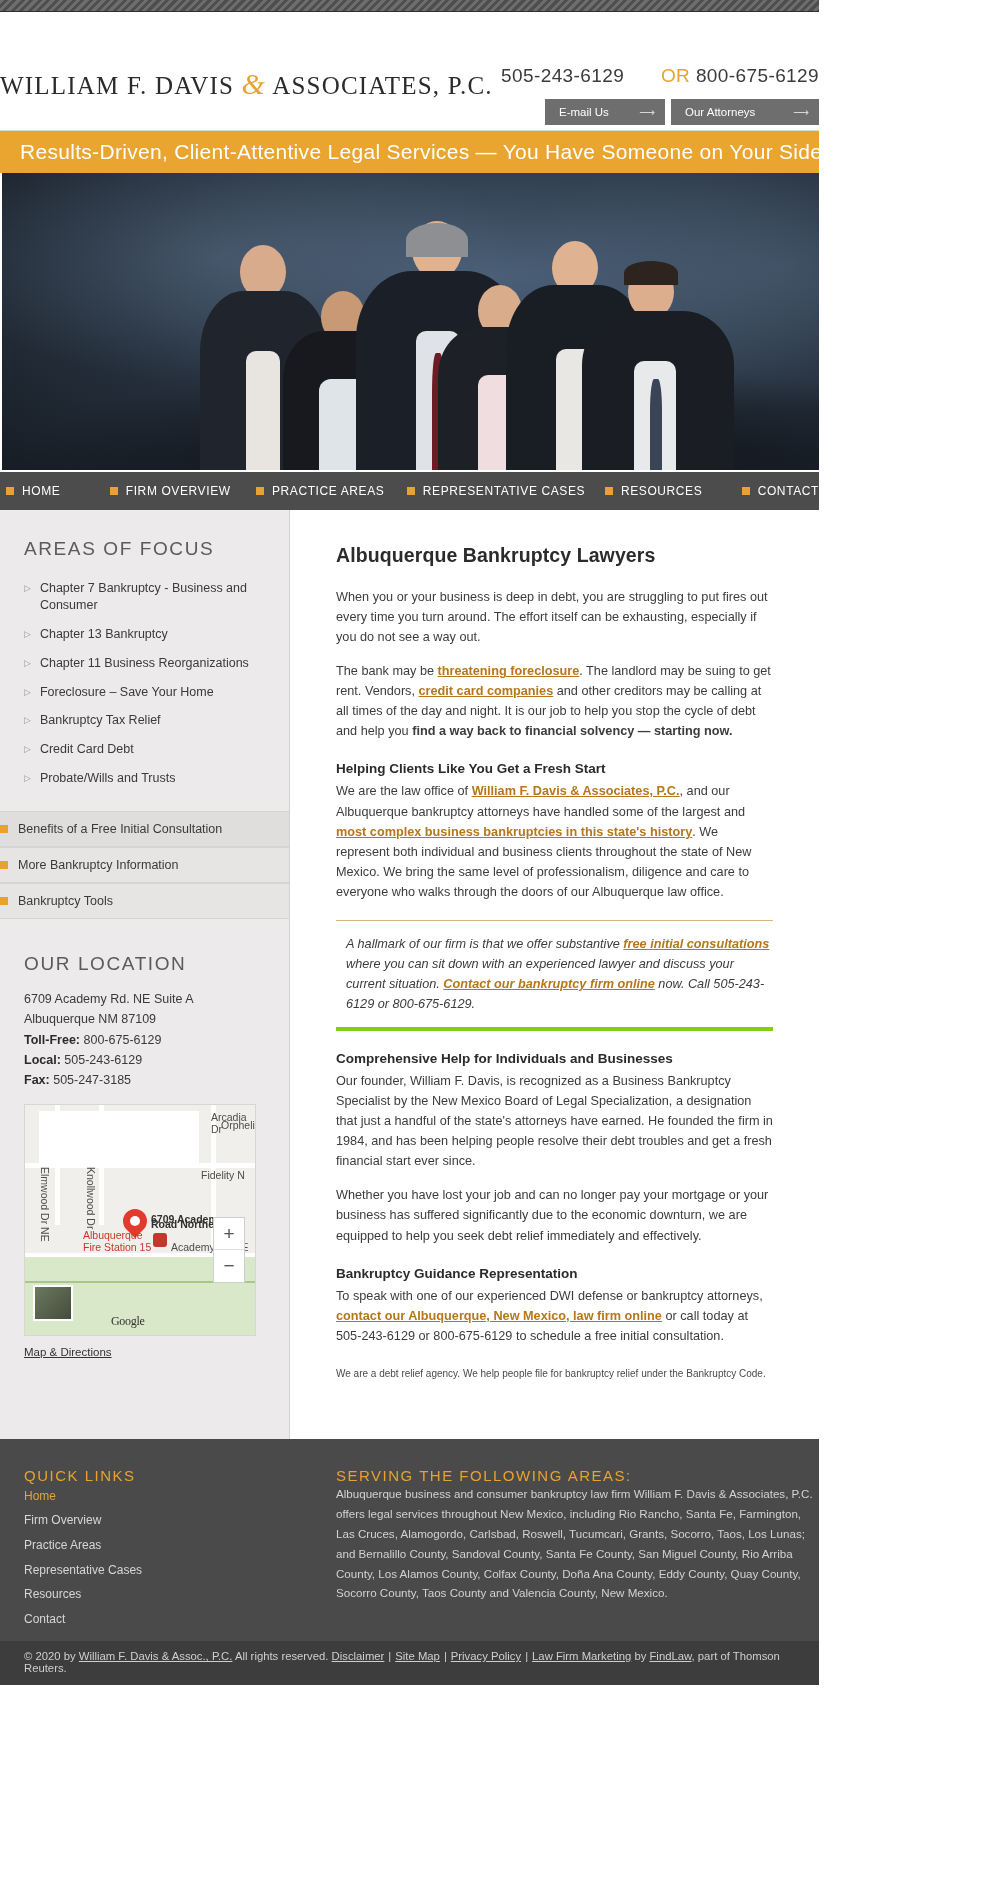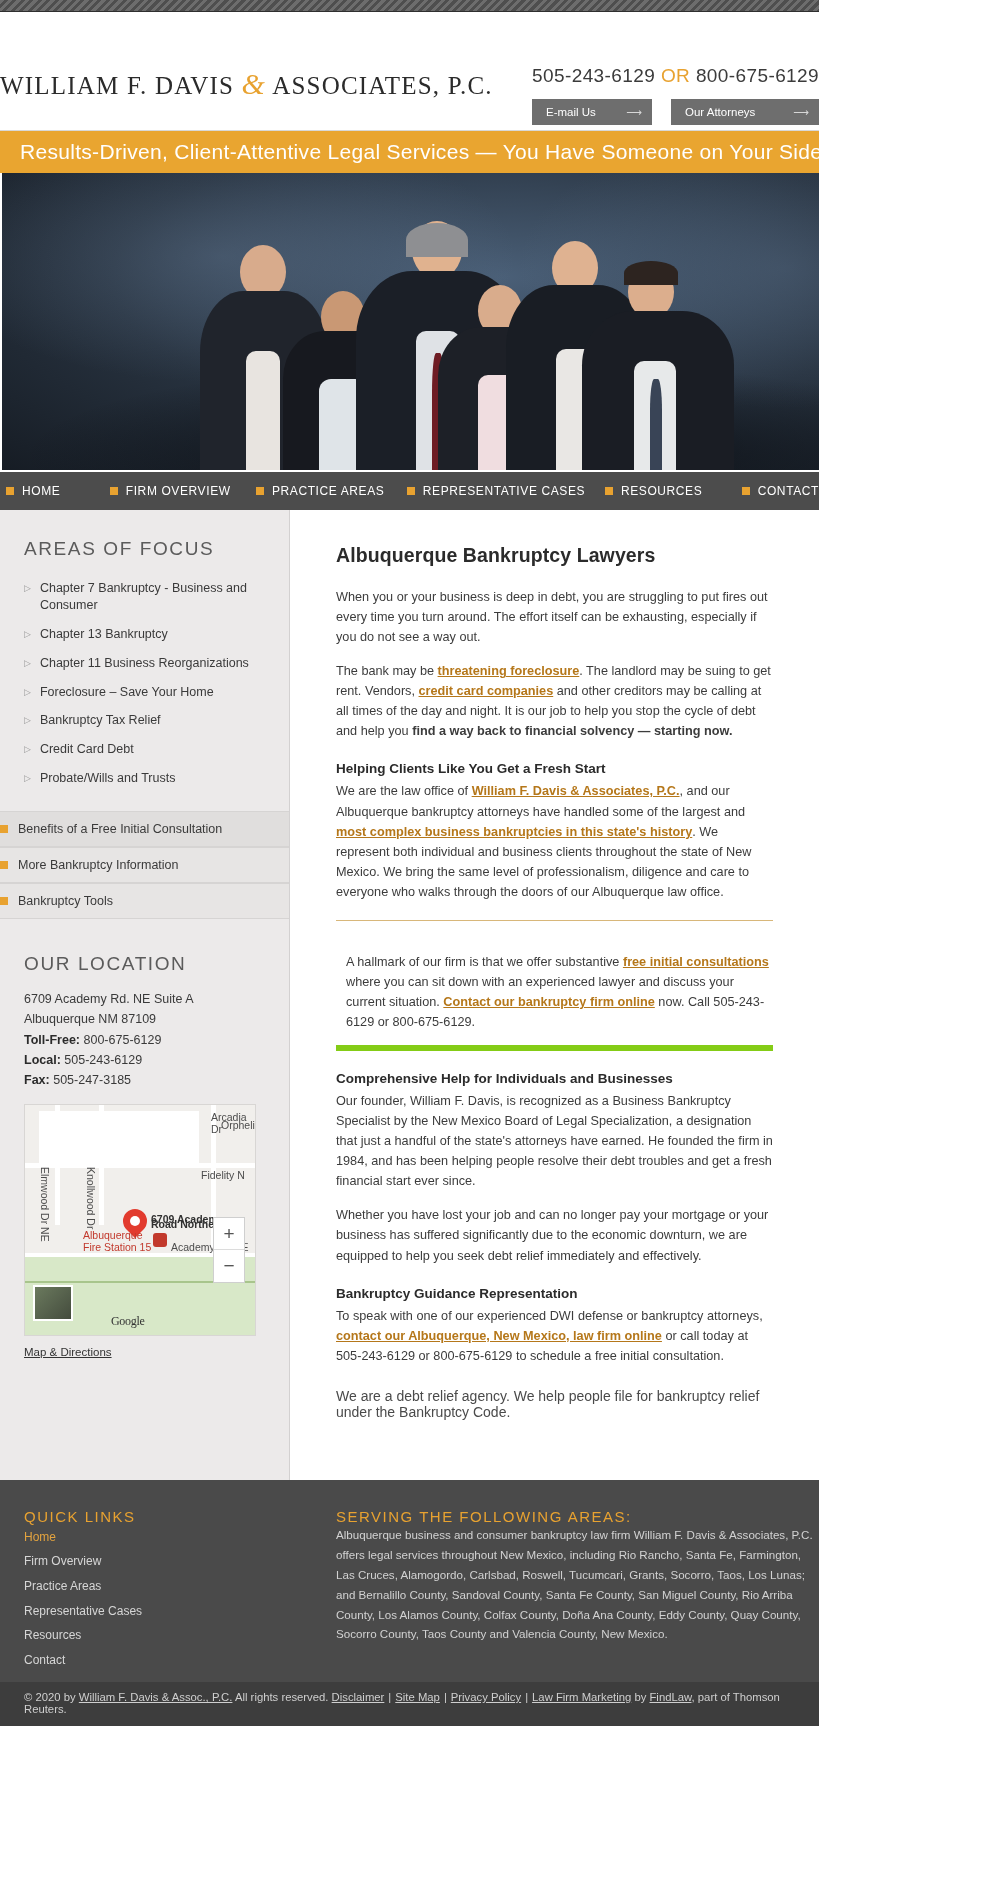--- a/index.html
+++ b/index.html
@@ -43,26 +43,26 @@
     font-style:italic;
   }
   .phones {
     position:absolute;
     right:0px; top:53px;
     font-size:19px;
     color:#3b3b3b;
     letter-spacing:0.4px;
     white-space:nowrap;
   }
-  .phones .or { color:#e8a230; }
+  .phones .or { color:#e8a230;margin-left:31px; }
   .hdr-btns {
     position:absolute;
     right:0px; top:87px;
     display:flex;
-    gap:19px;
+    gap:6px;
   }
   .hdr-btn {
     width:120px;
     height:26px;
     background:#6e6e6e;
     color:#ffffff;
     font-size:11.5px;
     display:flex;
     align-items:center;
     padding-left:14px;
@@ -250,26 +250,27 @@
     color:#3c3c3c;
   }
   .main a {
     color:#b5771a;
     font-weight:bold;
     text-decoration:underline;
     cursor:pointer;
   }
   .callout {
     border-top:1px solid #d8b77a;
-    border-bottom:6px solid #84cc16;
-    padding:31px 0 13px 10px;
+    border-bottom:4px solid #84cc16;
+    padding:13px 0 13px 10px;
     margin:18px 0 20px 0;
+    font-style:italic;
   }
   .callout p { margin:0; }
-  .disclaimer { font-size:14px; color:#4a4a4a; margin-top:22px; }
+  .disclaimer { font-size:10px; color:#4a4a4a; margin-top:22px; }
 
   
   .footer {
     background:#4a4a4a;
     color:#d8d8d8;
     padding:28px 0 10px 0;
     display:flex;
   }
   .f-left { width:336px; padding-left:24px; }
   .f-right { flex:1; }

